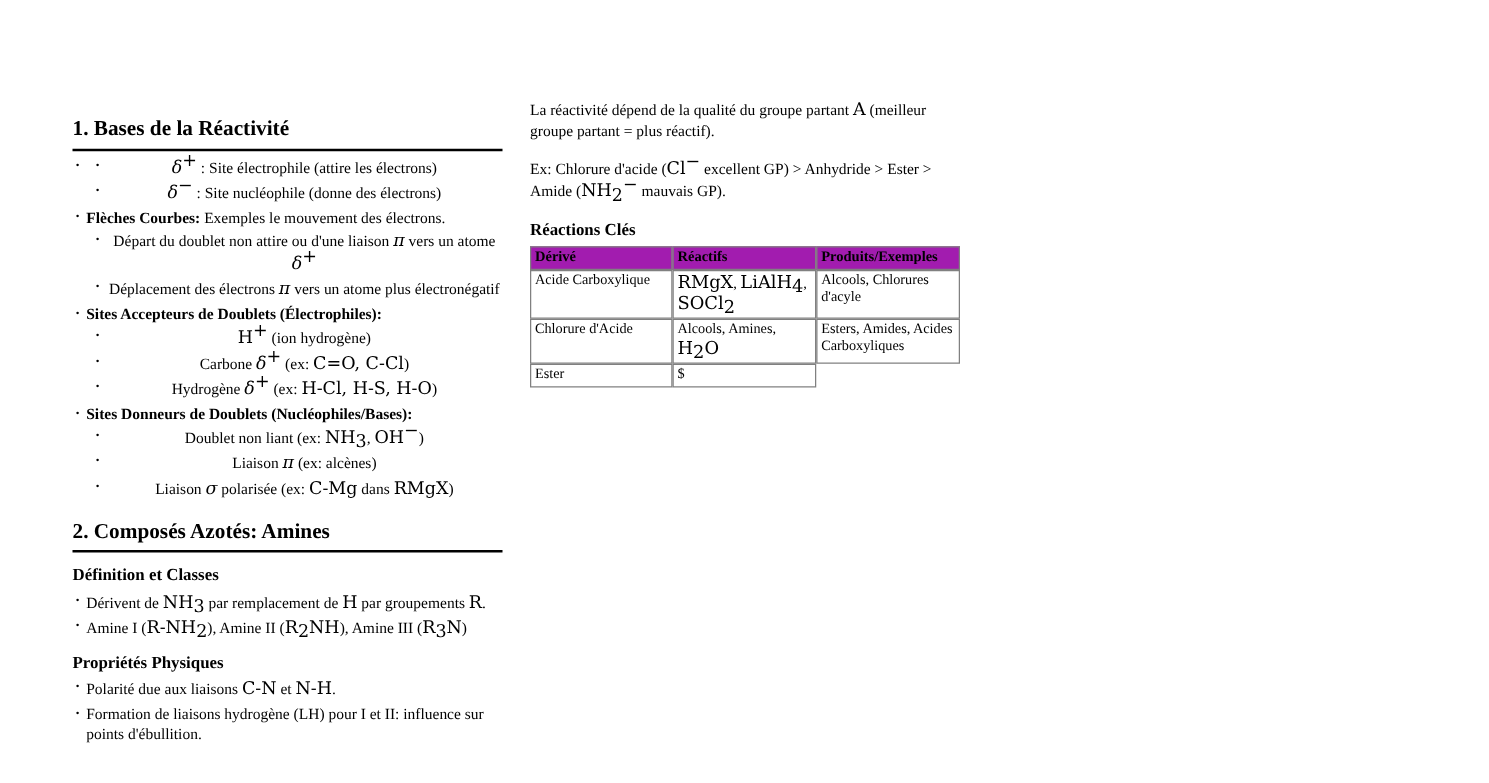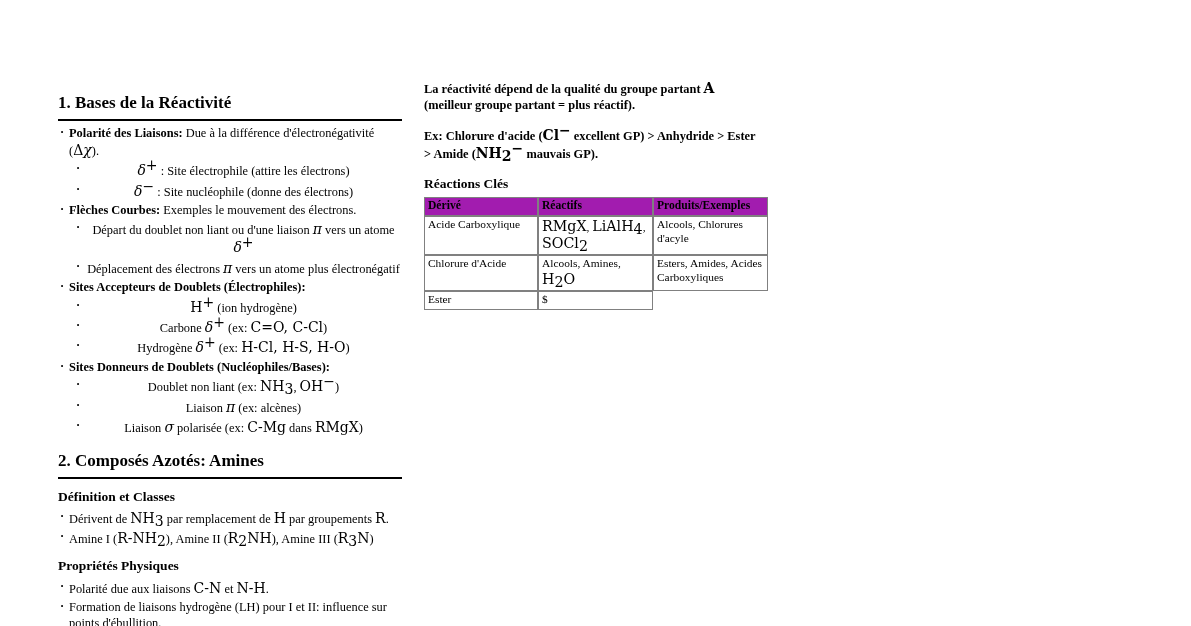--- a/index.html
+++ b/index.html
@@ -19,21 +19,21 @@
   ul ul{margin:1px 0 2px 5px;text-align:center;}
   li{position:relative;padding-left:11px;margin:2.5px 0;}
   li::before{content:"·";position:absolute;left:2px;top:-1px;font-weight:700;}
 
   .b{font-weight:bold;}
   .m{font-family:"DejaVu Serif",serif;font-size:1.13em;}
   .i{font-style:italic;}
   sup,sub{font-size:0.72em;line-height:0;}
   sup.m,sub.m{font-family:"DejaVu Serif",serif;}
 
-  .rcol p{margin:10px 0 12px 0;width:338px;font-weight:bold;}
+  .rcol p{margin:10px 0 12px 0;width:338px;}
   .rcol p.p2{margin-top:13px;}
 
   table{border-collapse:separate;border-spacing:0;width:344px;margin-top:4px;
         font-size:11.4px;line-height:1.2;table-layout:fixed;}
   th,td{border:1px solid #808080;padding:1px 3px 2px 3px;vertical-align:top;
         text-align:left;word-wrap:break-word;}
   th{background:#a21caf;font-weight:bold;font-size:11.6px;}
   td .m{font-size:1.25em;}
   tr.short td{height:14px;}
 </style>
@@ -41,35 +41,34 @@
 <body>
 
 <div class="page">
 
   <div class="col">
 
     <section>
       <h1 class="first">1. Bases de la Réactivité</h1>
       <ul>
         <li>
-          <div><span class="b">Polarité des Liaisons:</span><span> Due à la différence d'électronégativité (</span><span class="m">Δ</span><span class="m i">χ</span><span>).</span></div>
           <ul>
             <li>
                 <div><span class="m i">δ</span><sup class="m">+</sup><span> : Site électrophile (attire les électrons)</span></div>
               </li>
             <li>
                 <div><span class="m i">δ</span><sup class="m">−</sup><span> : Site nucléophile (donne des électrons)</span></div>
               </li>
           </ul>
         </li>
         <li>
           <div><span class="b">Flèches Courbes:</span><span> Exemples le mouvement des électrons.</span></div>
           <ul>
             <li>
-                <div><span>Départ du doublet non liant ou d'une liaison </span><span class="m i">π</span><span> vers un atome </span><span class="m i">δ</span><sup class="m">+</sup></div>
+                <div><span>Départ du doublet non attire ou d'une liaison </span><span class="m i">π</span><span> vers un atome </span><span class="m i">δ</span><sup class="m">+</sup></div>
               </li>
             <li>
                 <div><span>Déplacement des électrons </span><span class="m i">π</span><span> vers un atome plus électronégatif</span></div>
               </li>
           </ul>
         </li>
         <li>
           <div><span class="b">Sites Accepteurs de Doublets (Électrophiles):</span></div>
           <ul>
             <li>

